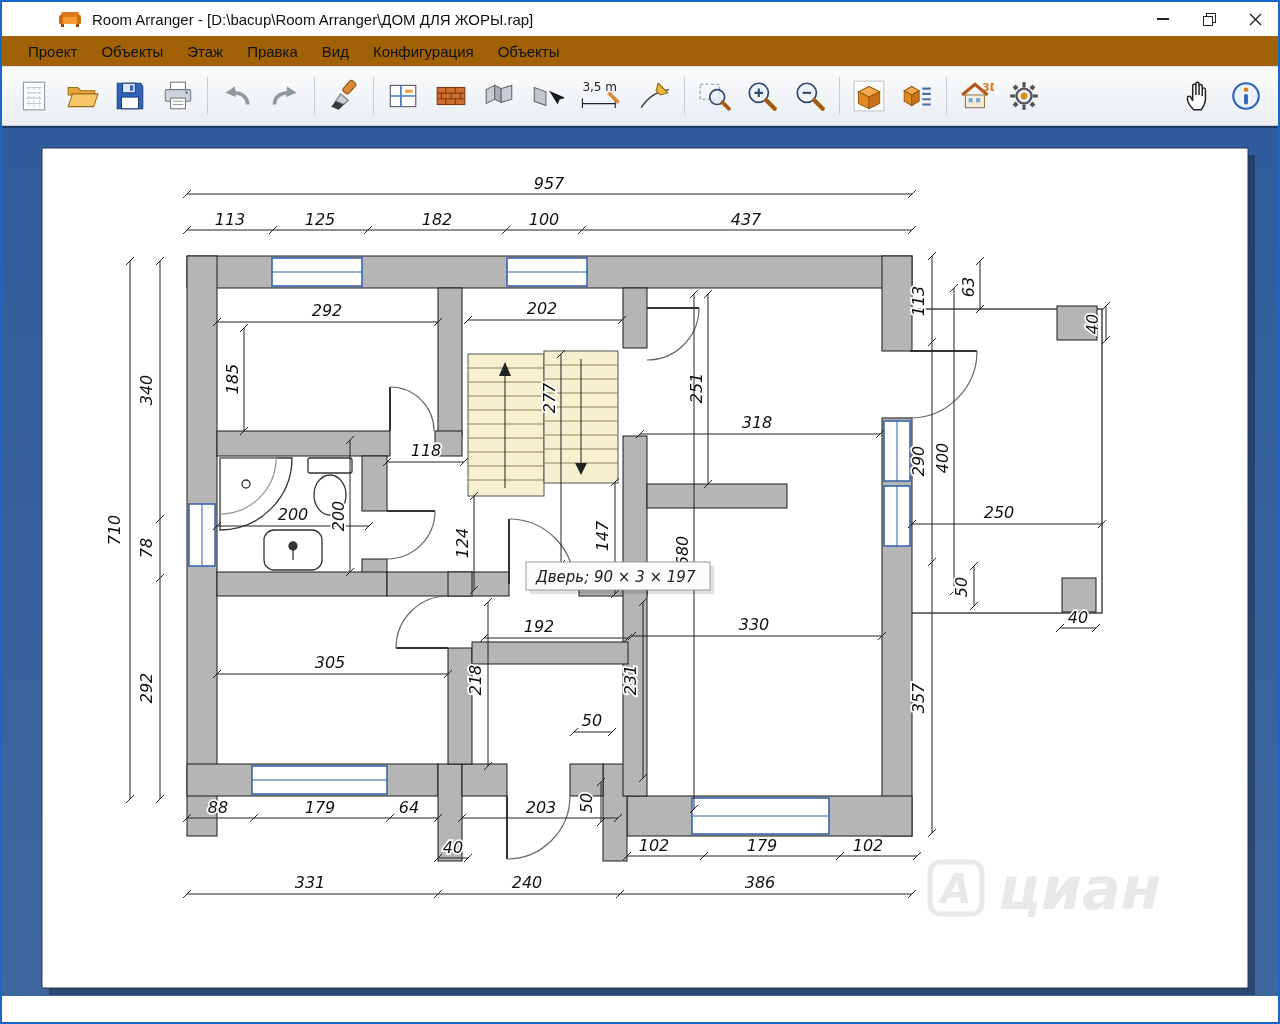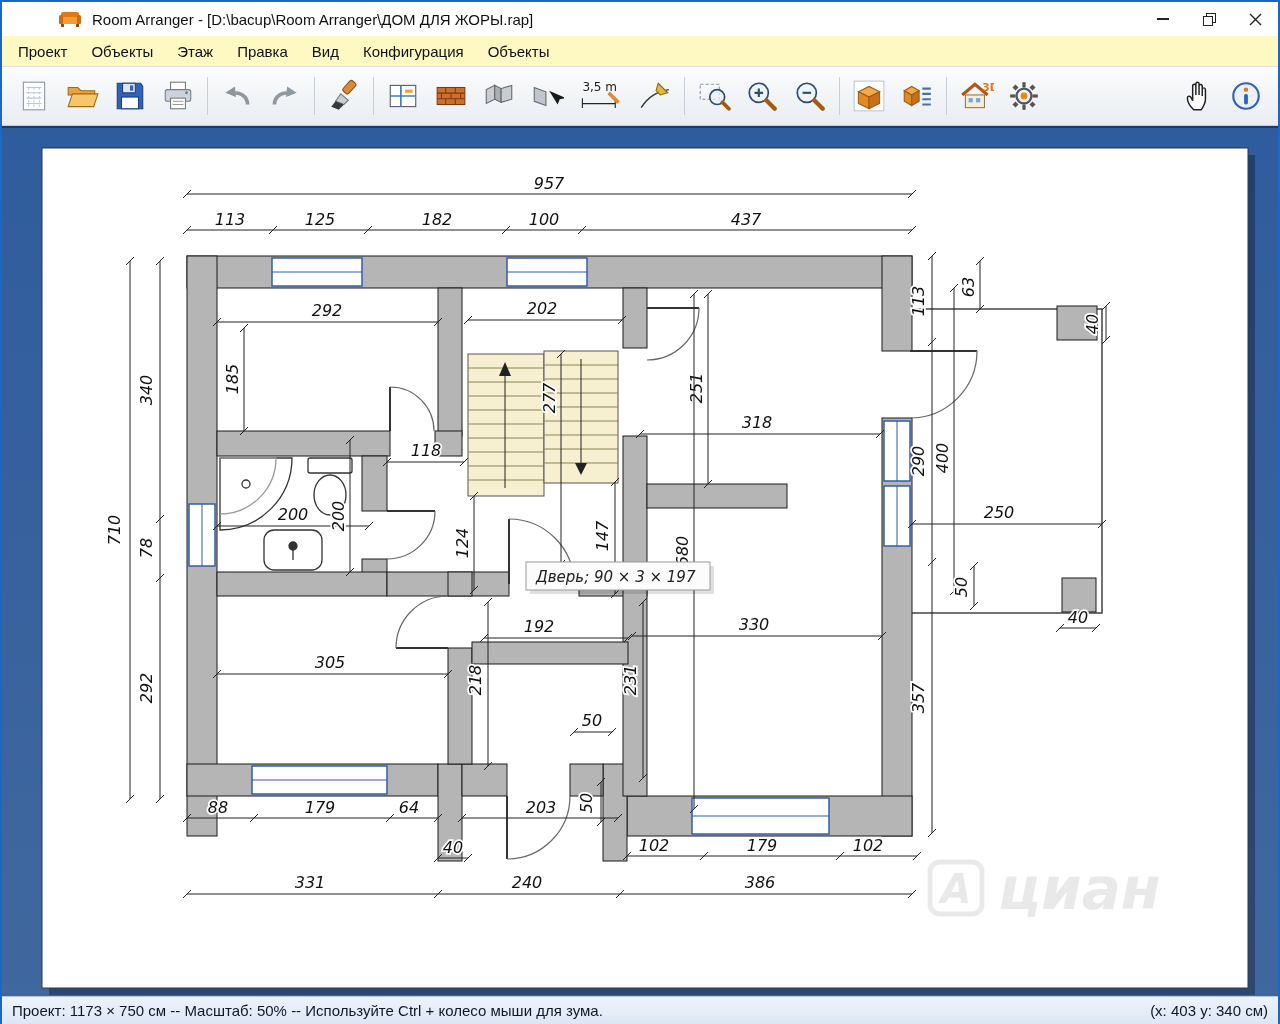--- a/index.html
+++ b/index.html
@@ -10,21 +10,21 @@
   .titlebar{height:34px;background:#ffffff;display:flex;align-items:center;flex:0 0 34px;padding-left:48px;}
   .app-icon{width:26px;height:20px;margin:0 8px 0 8px;display:flex;align-items:center;}
   .title-text{font-size:15px;color:#111;}
   .win-controls{margin-left:auto;display:flex;height:34px;}
   .win-btn{width:46px;height:34px;display:flex;align-items:center;justify-content:center;cursor:default;}
   .min-glyph{width:12px;height:2px;background:#222;}
   .restore-glyph{position:relative;width:12px;height:12px;}
   .restore-glyph .r1{position:absolute;left:3px;top:0;width:8px;height:8px;border:1px solid #222;}
   .restore-glyph .r2{position:absolute;left:0;top:3px;width:8px;height:8px;border:1px solid #222;background:#fff;}
   
-  .menubar{height:30px;flex:0 0 30px;background:#fef9c3;display:flex;align-items:center;padding-left:4px;}
+  .menubar{height:30px;flex:0 0 30px;background:#a16207;display:flex;align-items:center;padding-left:14px;}
   .menu-item{font-size:15px;color:#111;padding:4px 12px;border-radius:2px;}
   
   .toolbar{height:58px;flex:0 0 58px;background:linear-gradient(#fbfcfd,#e9edf2);
     border-top:1px solid #e0e4ea;border-bottom:1px solid #c6cdd6;display:flex;align-items:center;padding:0 8px;}
   .tb{width:48px;height:48px;display:flex;align-items:center;justify-content:center;border-radius:3px;}
   .tb.wide{width:60px;}
   .tb svg{display:block;}
   .sep{width:1px;height:38px;background:#c9cfd8;margin:0 5px;flex:0 0 1px;}
   .spring{flex:1 1 auto;}
   
@@ -491,18 +491,14 @@
         </g>
 
       <g>
         <rect x="528" y="560" width="184" height="28" fill="#000" opacity="0.12"></rect>
         <rect x="524" y="556" width="184" height="28" fill="#fcfcfc" stroke="#9a9a9a"></rect>
         <text x="534" y="576" font-size="15" fill="#222" font-family="DejaVu Sans">Дверь; 90 × 3 × 197</text>
       </g>
     </svg>
   </div>
 
-  <div class="statusbar">
-    <span>Проект: 1173 × 750 см -- Масштаб: 50% -- Используйте Ctrl + колесо мыши для зума.</span>
-    <span>(x: 403 y: 340 см)</span>
-  </div>
 
 </div>
 
 </body></html>

